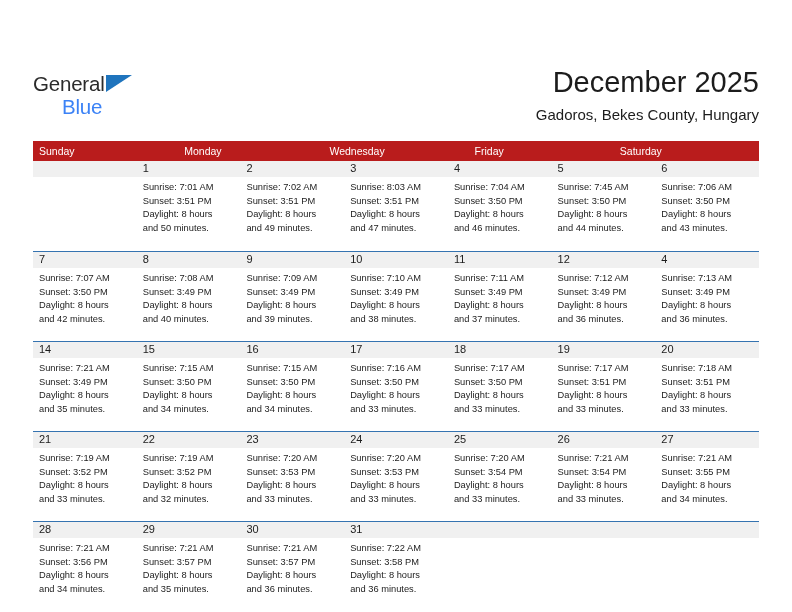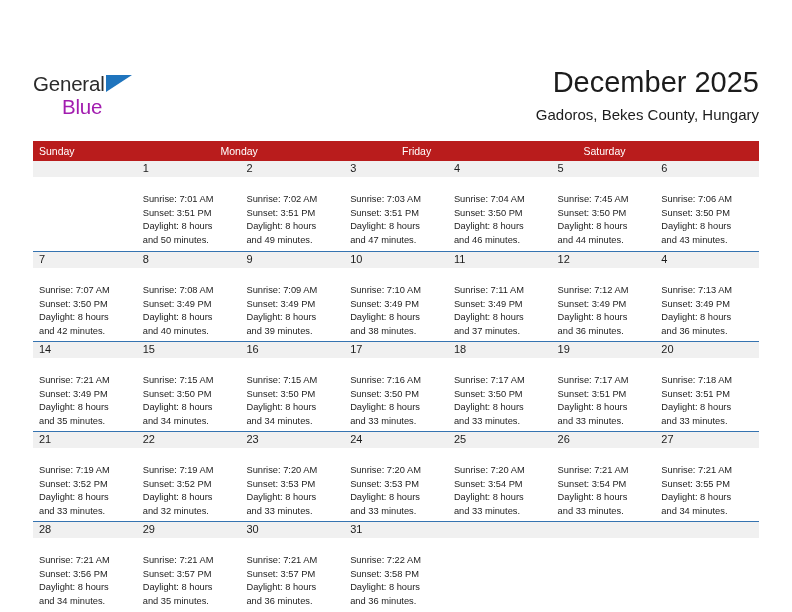--- a/index.html
+++ b/index.html
@@ -57,21 +57,21 @@
     height: 0;
     border-left: 26px solid #1f74bd;
     border-bottom: 17px solid transparent;
   }
   .logo-blue {
     position: absolute;
     left: 29px;
     top: 23px;
     font-size: 20.5px;
     letter-spacing: -0.2px;
-    color: #a21caf;
+    color: #3b82f6;
     line-height: 24px;
   }
 
   .title-block {
     position: absolute;
     right: 0;
     top: 0;
     text-align: right;
   }
   .cal-title {
@@ -136,21 +136,21 @@
     box-sizing: border-box;
     padding-left: 6px;
     font-size: 11px;
     line-height: 15px;
     color: #1c1c1c;
   }
   .daycell.empty .numband {
     background: #f0f0f0;
   }
   .daycell .lines {
-    padding: 16px 4px 0 6px;
+    padding: 4px 4px 0 6px;
   }
   .daycell .lines div {
     font-size: 9.3px;
     line-height: 13.6px;
     color: #1c1c1c;
     white-space: nowrap;
   }
 </style>
 </head>
 <body>
@@ -167,20 +167,21 @@
     <div class="title-block">
       <div class="cal-title">December 2025</div>
       <div class="cal-subtitle">Gadoros, Bekes County, Hungary</div>
     </div>
   </div>
 
   <div class="calendar">
     <div class="dow-row">
         <div class="dow">Sunday</div>
         <div class="dow">Monday</div>
+        <div class="dow">Wednesday</div>
         <div class="dow">Friday</div>
         <div class="dow">Saturday</div>
       </div>
     <div class="weeks">
         <div class="week first">
           <div class="daycell empty">
             <div class="numband"></div>
             <div class="lines"></div>
           </div>
           <div class="daycell">
@@ -197,21 +198,21 @@
             <div class="lines">
               <div>Sunrise: 7:02 AM</div>
               <div>Sunset: 3:51 PM</div>
               <div>Daylight: 8 hours</div>
               <div>and 49 minutes.</div>
             </div>
           </div>
           <div class="daycell">
             <div class="numband">3</div>
             <div class="lines">
-              <div>Sunrise: 7:03 AM</div>
+              <div>Sunrise: 8:03 AM</div>
               <div>Sunset: 3:51 PM</div>
               <div>Daylight: 8 hours</div>
               <div>and 47 minutes.</div>
             </div>
           </div>
           <div class="daycell">
             <div class="numband">4</div>
             <div class="lines">
               <div>Sunrise: 7:04 AM</div>
               <div>Sunset: 3:50 PM</div>

